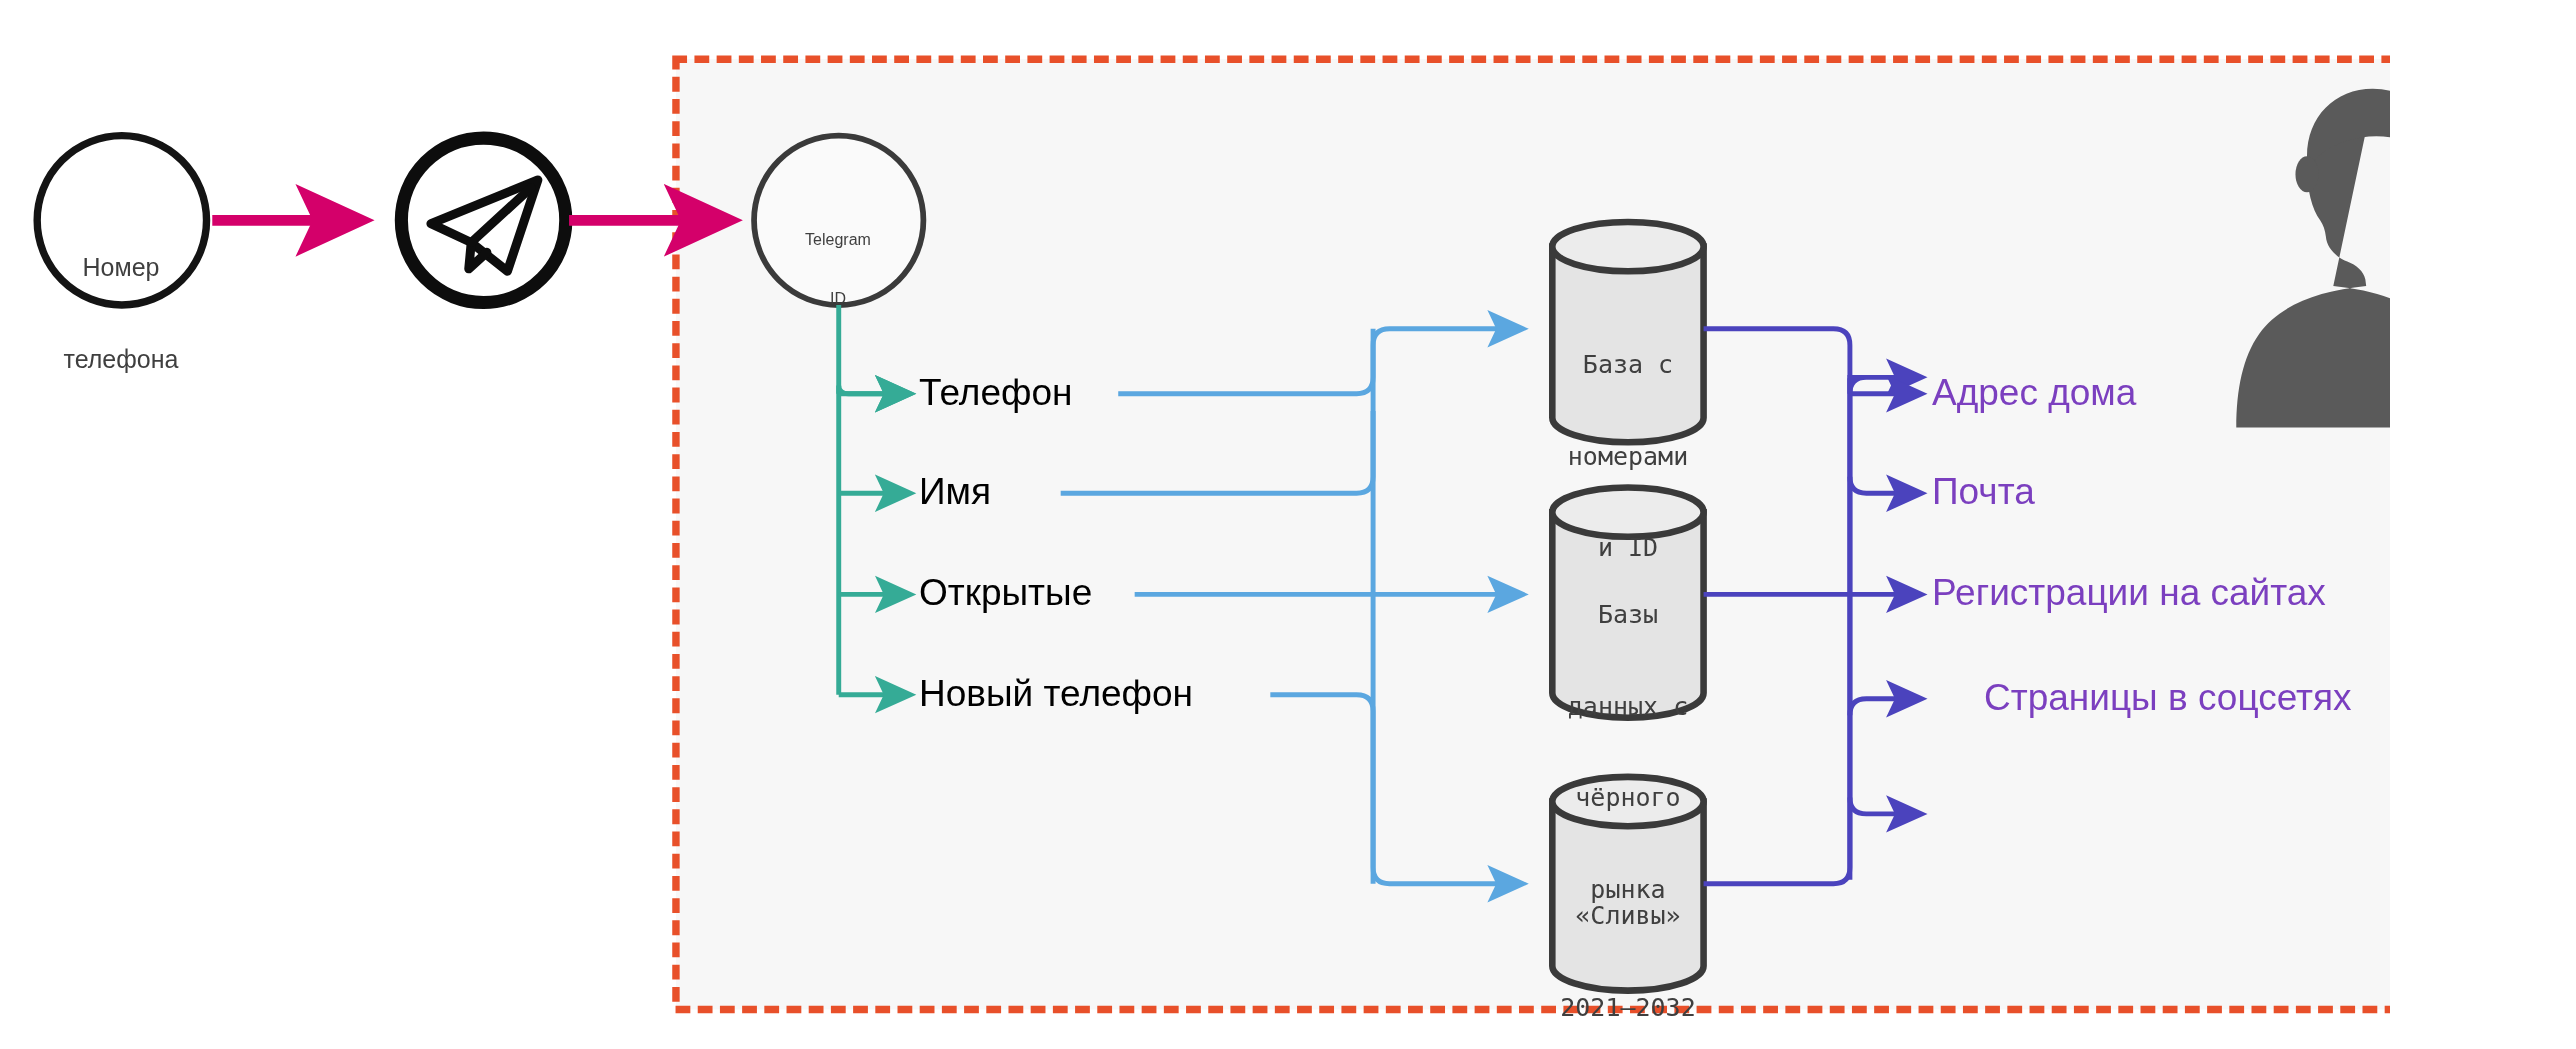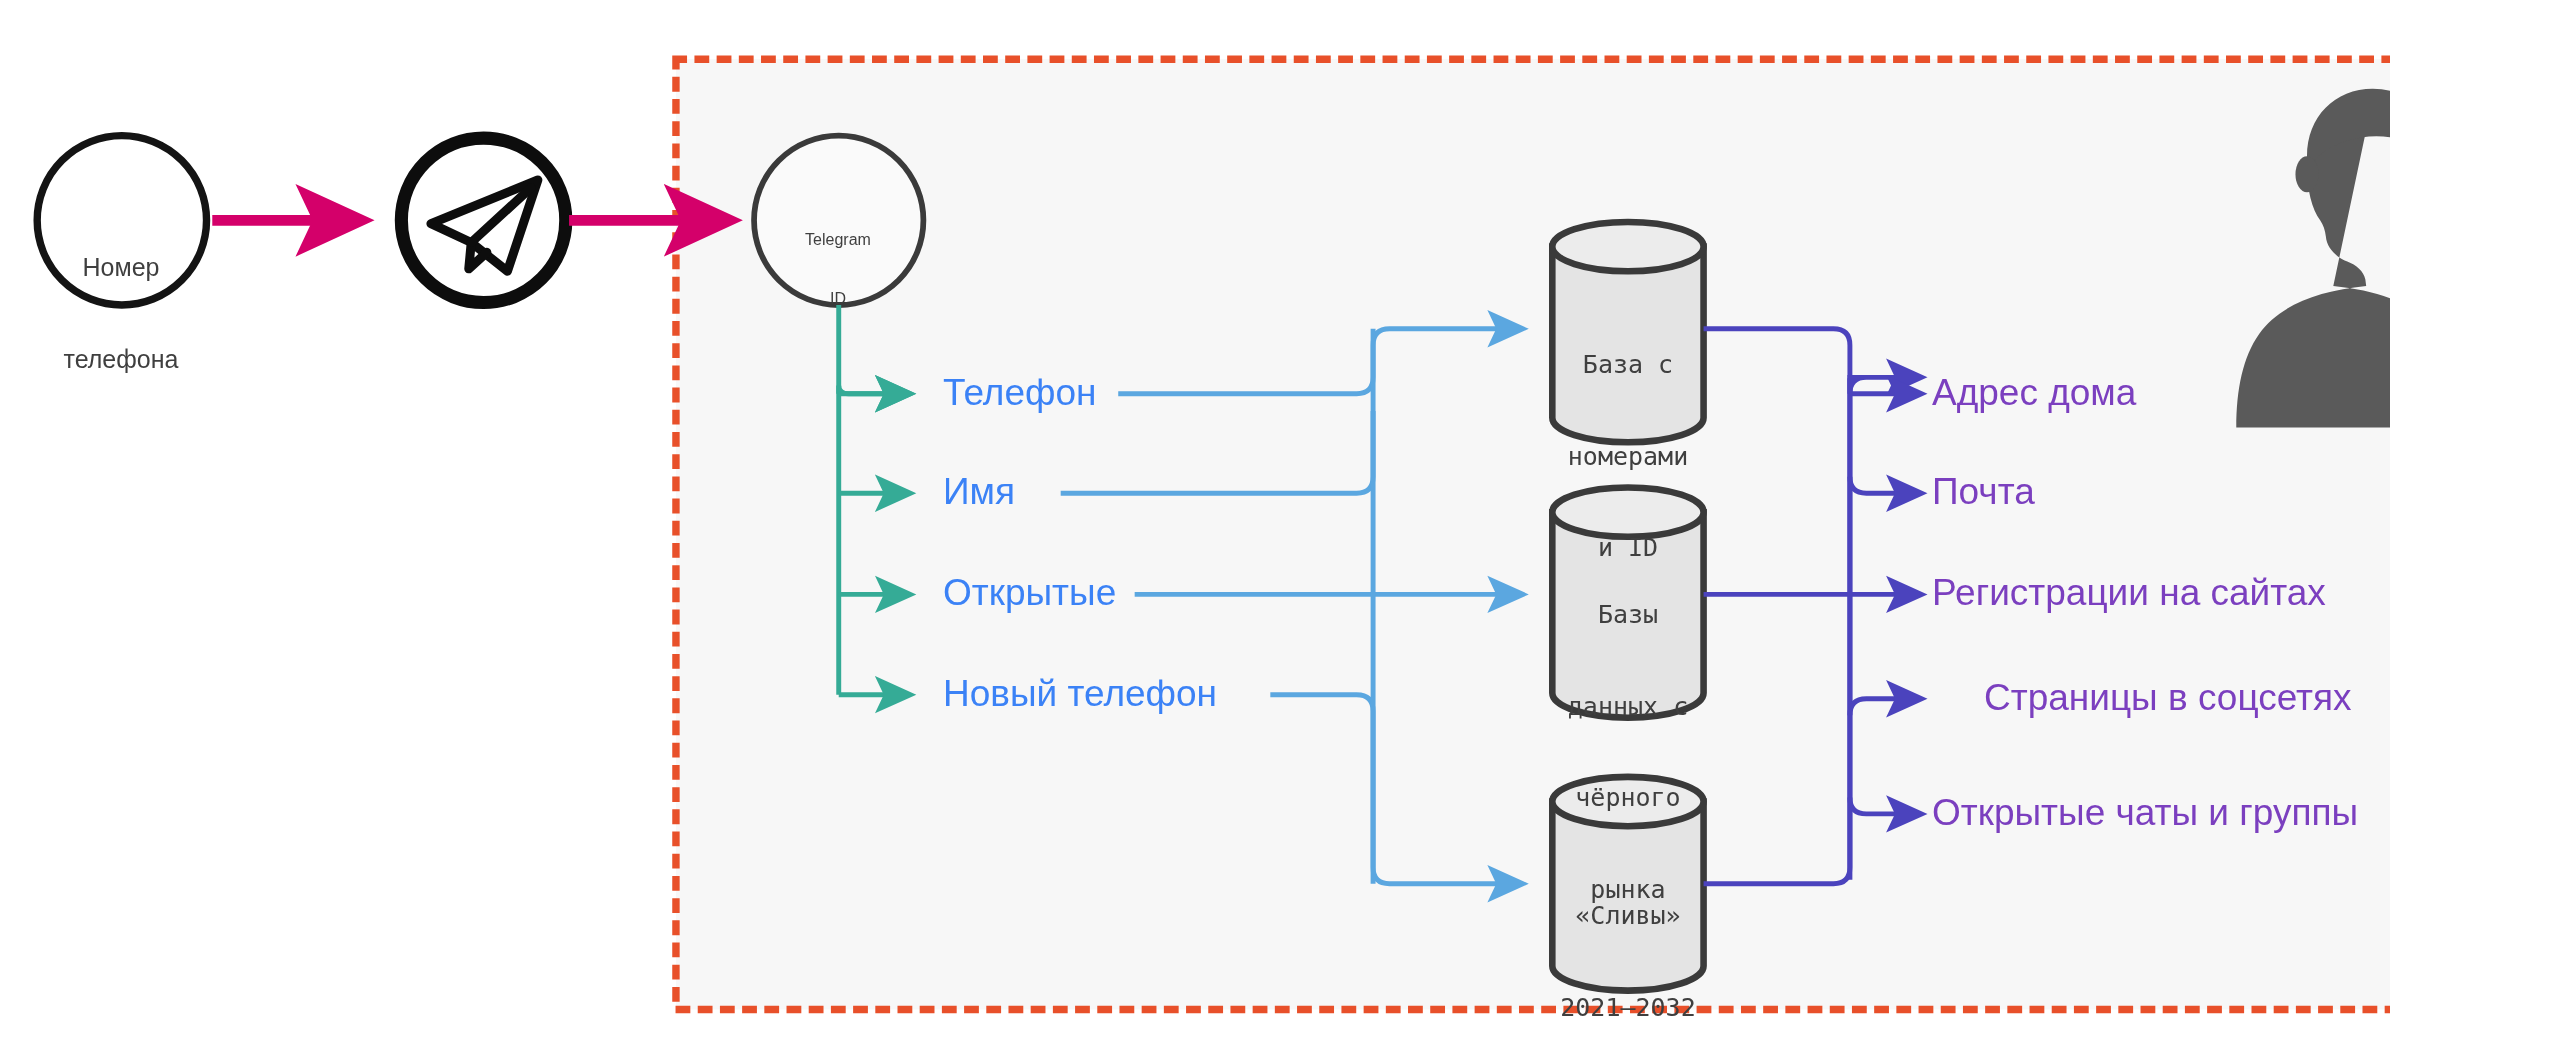--- a/index.html
+++ b/index.html
@@ -37,21 +37,21 @@
     font-family: "DejaVu Sans Mono", "Liberation Mono", monospace;
     font-size: 25px;
     letter-spacing: 0px;
   }
   .branch-text {
     position: absolute;
     font-family: "Liberation Sans", sans-serif;
     font-size: 37px;
     white-space: nowrap;
   }
-  .green-text { color: #3b82f6; margin-left: 24px; }
+  .green-text { color: #000000; }
   .purple-text { color: #7b3fbf; }
   .miro-mark {
     position: absolute;
     font-family: "Liberation Sans", sans-serif;
     font-size: 28px;
     color: #c7c7cc;
     letter-spacing: 0.8px;
   }
 </style>
 </head>
@@ -204,18 +204,17 @@
   <div class="node-label db-label" style="left:1546px; top:840px; width:164px;">
     <div>«Сливы»</div>
     <div>2021–2032</div>
     
   </div>
 
   <div class="branch-text purple-text" style="left:1932px; top:372px;">Адрес дома</div>
   <div class="branch-text purple-text" style="left:1932px; top:471px;">Почта</div>
   <div class="branch-text purple-text" style="left:1932px; top:572px;">Регистрации на сайтах</div>
   <div class="branch-text purple-text" style="left:1984px; top:677px;">Страницы в соцсетях</div>
-  <div class="branch-text purple-text" style="left:1932px; top:792px;">Открытые чаты и группы</div>
 
   <div class="miro-mark" style="left:2417px; top:939px;">miro</div>
 
 </div>
 
 
 </body></html>

